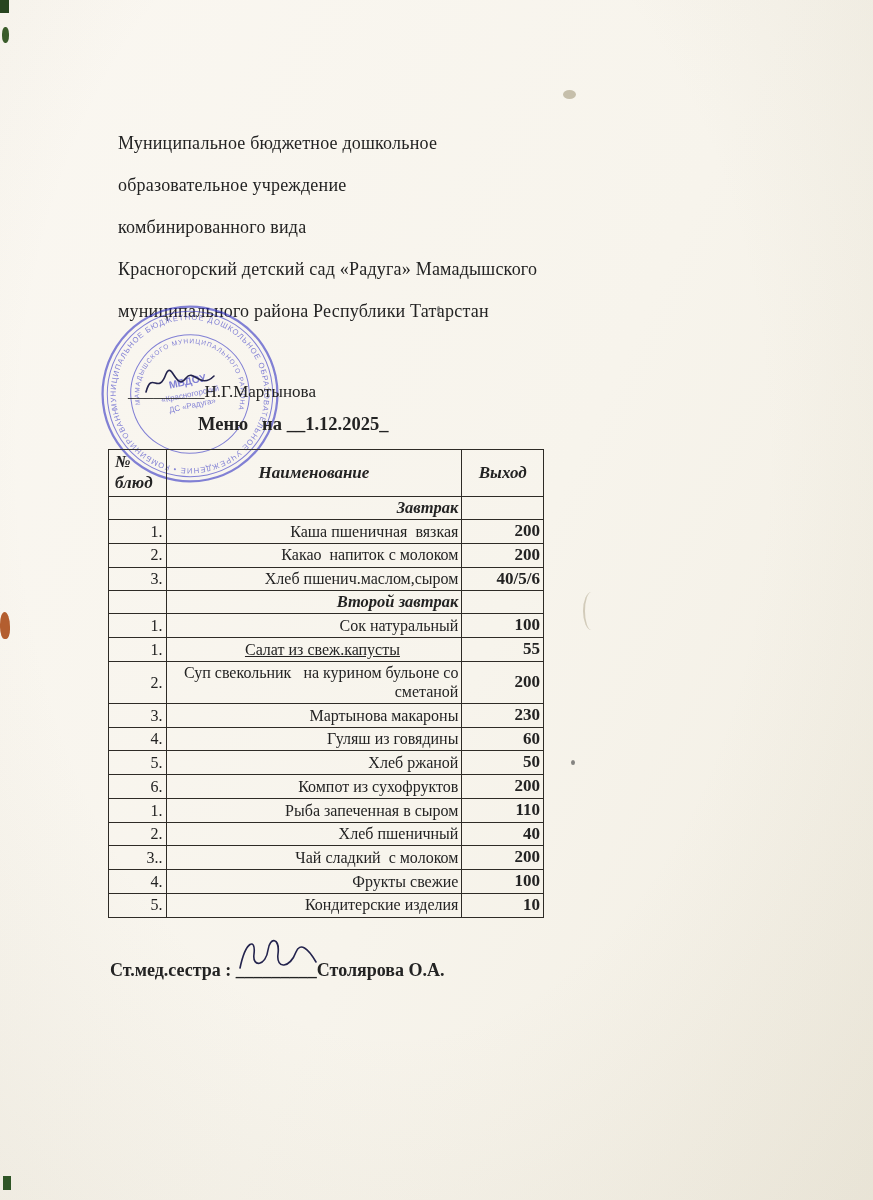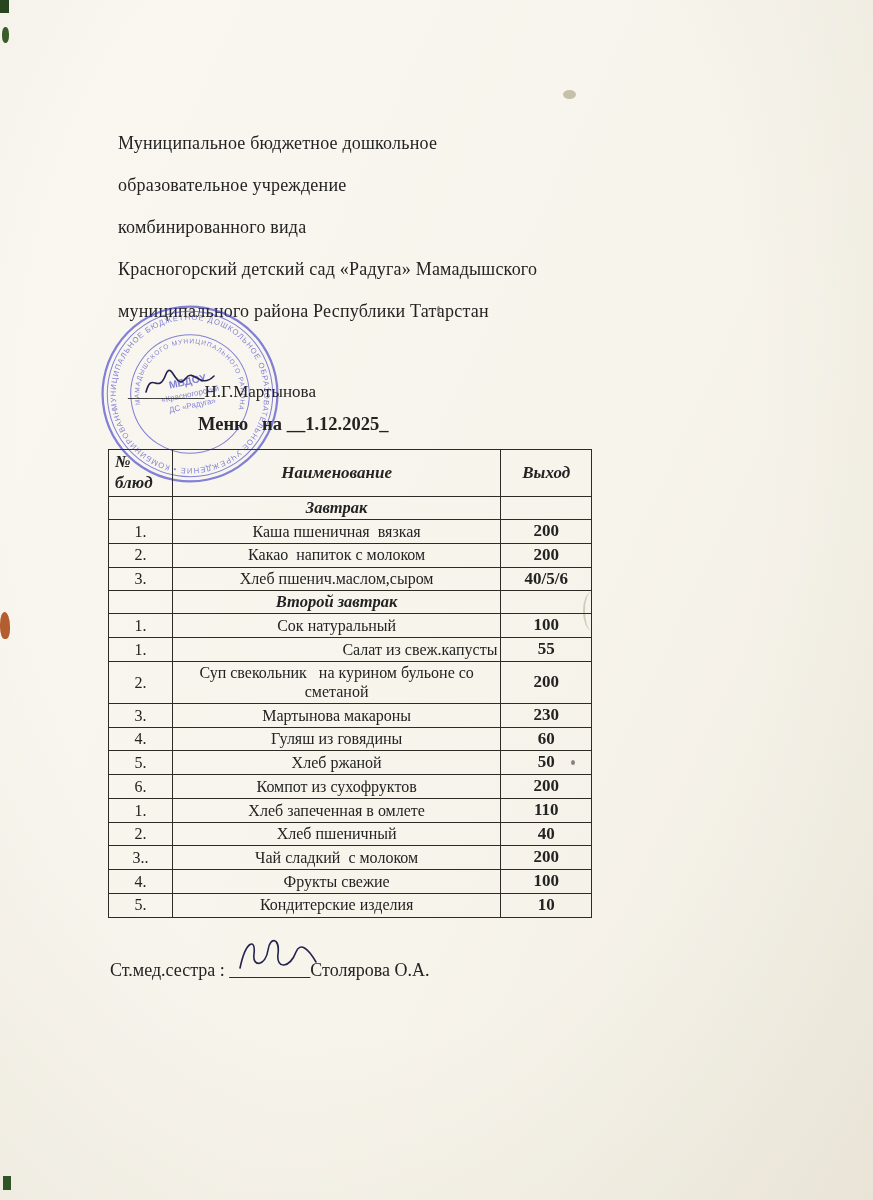--- a/index.html
+++ b/index.html
@@ -5,49 +5,49 @@
   html,body{margin:0;padding:0;background:#e9e6de;}
   .page{
     position:relative;width:873px;height:1200px;overflow:hidden;
     background:linear-gradient(115deg,#faf7f1 0%,#f7f4ec 55%,#f2eee3 100%);
     font-family:"Liberation Serif", serif;color:#232323;
   }
   .page::after{
     content:'';position:absolute;inset:0;pointer-events:none;
     background:radial-gradient(ellipse at 45% 38%, rgba(255,255,255,0) 55%, rgba(175,165,135,.14) 100%);
   }
-  .pre{white-space:pre-wrap;}
+  .pre{white-space:pre-wrap;font-weight:bold;}
 
   
   .org-header{position:absolute;left:118px;top:122px;font-size:18px;line-height:42px;letter-spacing:.2px;}
   .approve{position:absolute;left:118px;top:348px;font-size:17px;z-index:3;}
   .signatory{position:absolute;left:128px;top:382px;font-size:17px;z-index:3;}
   .menu-title{position:absolute;left:198px;top:414px;font-size:18.5px;font-weight:700;z-index:3;}
 
   
   .stamp{position:absolute;left:96px;top:300px;width:188px;height:188px;opacity:.58;transform:rotate(-12deg);z-index:2;}
   .stamp text{fill:#2c2cc2;font-family:"Liberation Sans",sans-serif;}
 
   
   .sig{position:absolute;z-index:4;}
   .sig path{fill:none;stroke:#23234d;stroke-width:1.6;stroke-linecap:round;}
 
   
-  table.menu{position:absolute;left:108px;top:449px;width:484px;border-collapse:collapse;z-index:3;}
+  table.menu{position:absolute;left:108px;top:449px;width:436px;border-collapse:collapse;z-index:3;}
   .menu th,.menu td{
     border:1.4px solid #2e2b26;font-size:16px;line-height:1.22;
     padding:1px 3px;text-align:center;vertical-align:middle;white-space:pre-wrap;
   }
   .menu th{font-style:italic;font-weight:700;height:44px;font-size:17px;}
   .menu th.th-no{text-align:left;padding-left:6px;}
-  .menu td{height:20px;}
+  .menu td{height:20px;text-align:right;}
   .menu td.out{font-size:17px;font-weight:600;}
   .menu tr.section td{font-style:italic;font-weight:700;font-size:16.5px;}
   .menu tr.section.tall td{height:44px;vertical-align:top;padding-top:3px;}
-  .menu td.name.left{text-align:right;padding-left:20px;}
+  .menu td.name.left{text-align:center;padding-left:20px;text-decoration:underline;}
 
   .footer-line{position:absolute;left:110px;top:960px;font-size:18px;z-index:3;}
 
   
   .art{position:absolute;filter:blur(.7px);z-index:1;}
   .art-g1{left:0;top:0;width:9px;height:13px;background:#27451f;}
   .art-g2{left:2px;top:27px;width:7px;height:16px;background:#3a5c2a;border-radius:45%;}
   .art-red{left:0;top:612px;width:10px;height:27px;background:#a8440e;border-radius:50% 60% 40% 50%;opacity:.85;}
   .art-g3{left:3px;top:1176px;width:8px;height:14px;background:#2f5526;}
   .art-sm1{left:563px;top:90px;width:13px;height:9px;background:#b6ae95;border-radius:50%;opacity:.75;}
@@ -172,21 +172,21 @@
           <td class="name">Хлеб ржаной</td>
           <td class="out">50</td>
         </tr>
         <tr>
           <td class="num">6.</td>
           <td class="name">Компот из сухофруктов</td>
           <td class="out">200</td>
         </tr>
         <tr>
           <td class="num">1.</td>
-          <td class="name">Хлеб запеченная в омлете</td>
+          <td class="name">Рыба запеченная в сыром</td>
           <td class="out">110</td>
         </tr>
         <tr>
           <td class="num">2.</td>
           <td class="name">Хлеб пшеничный</td>
           <td class="out">40</td>
         </tr>
         <tr>
           <td class="num">3..</td>
           <td class="name">Чай сладкий  с молоком</td>

